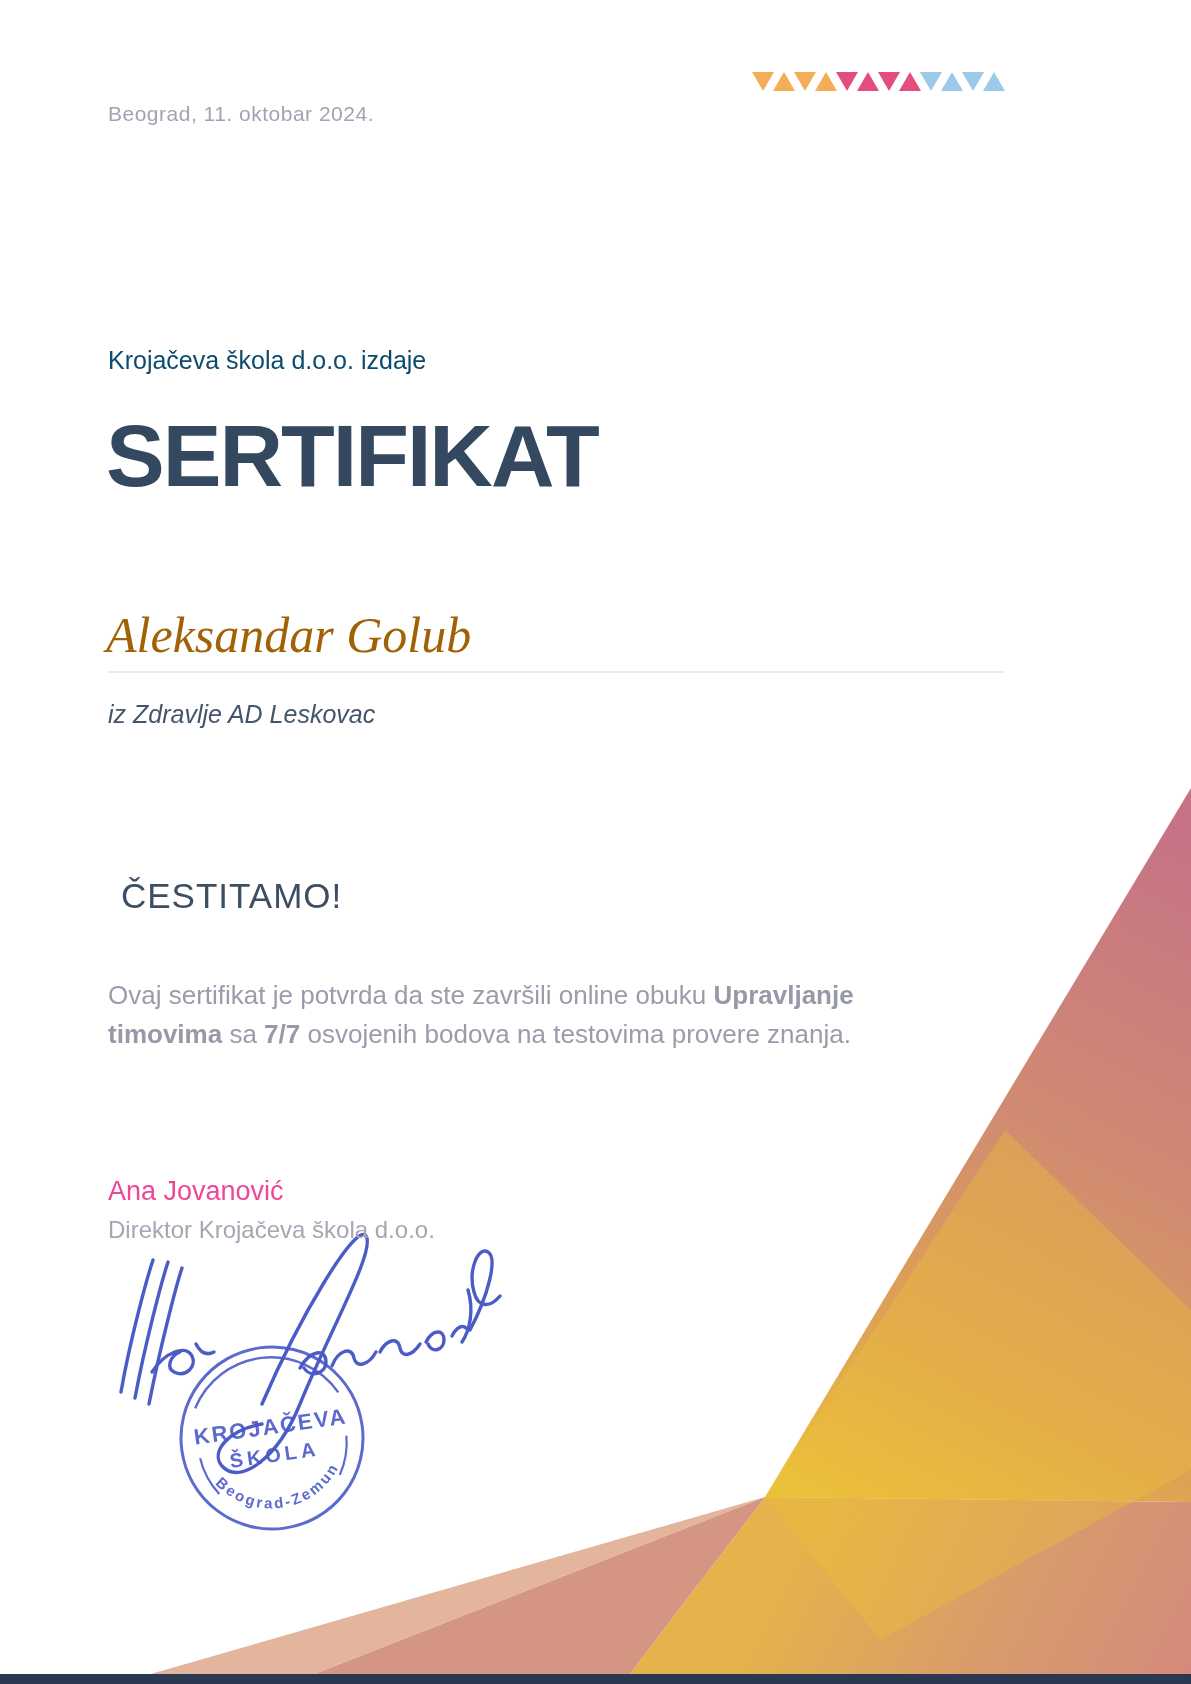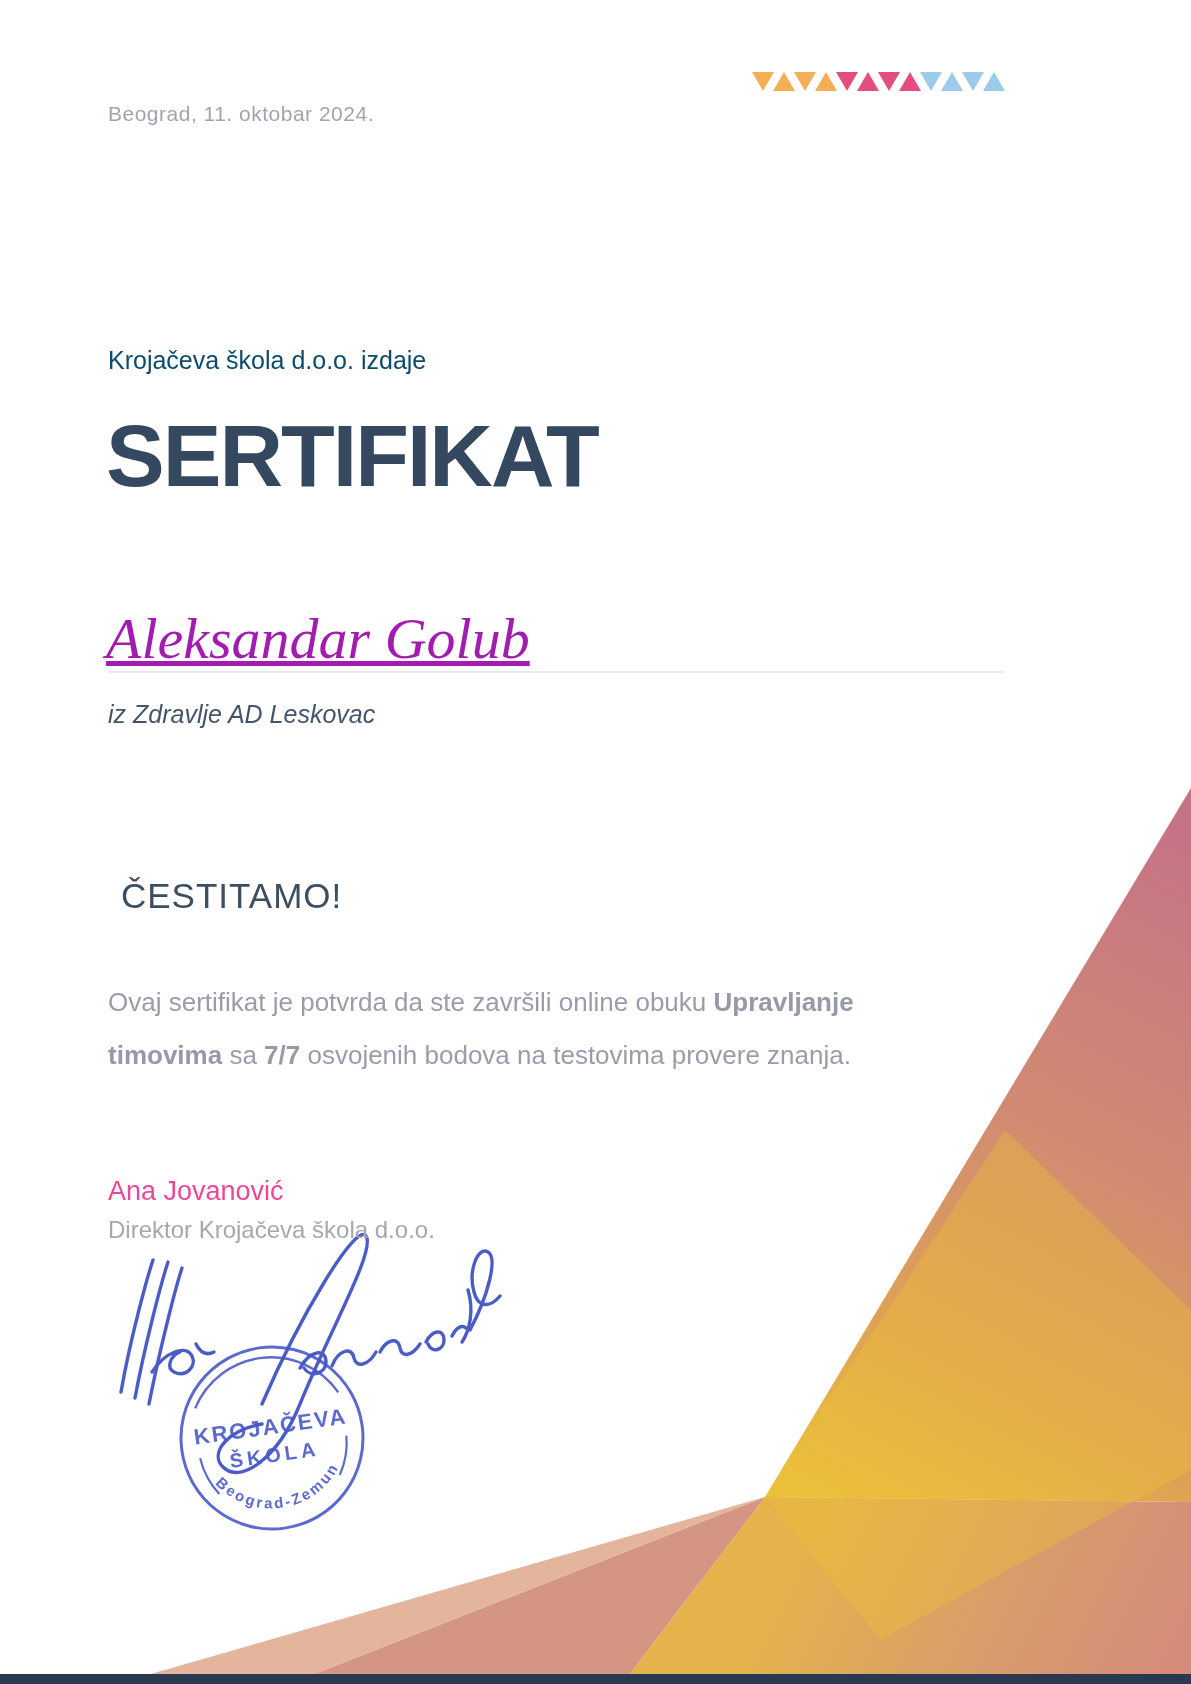--- a/index.html
+++ b/index.html
@@ -10,26 +10,26 @@
   .abs{position:absolute;}
   
   .date-line{left:108px;top:102px;font-size:21px;color:#a2a3b1;letter-spacing:.5px;}
   .logo{right:186px;top:64px;text-align:right;}
   .logo-text{font-size:30px;color:#55575b;letter-spacing:2.5px;font-weight:400;white-space:nowrap;}
   .logo-band{margin-top:7px;display:block;margin-left:auto;}
   
   .issuer-line{left:108px;top:346px;font-size:25px;color:#0c4a6e;}
   .cert-title{left:106px;top:372px;font-size:88px;font-weight:800;color:#344960;letter-spacing:-2px;line-height:1;margin-top:40px;}
   
-  .recipient-name{left:106px;top:610px;font-family:"Liberation Serif",serif;font-style:italic;font-size:58px;color:#a21caf;line-height:1;white-space:nowrap;z-index:2;text-decoration:underline;}
+  .recipient-name{left:106px;top:610px;font-family:"Liberation Serif",serif;font-style:italic;font-size:50px;color:#a16207;line-height:1;white-space:nowrap;z-index:2;}
   .name-rule{left:108px;top:671px;width:897px;height:2px;background:#ececee;z-index:1;}
   .recipient-origin{left:108px;top:700px;font-size:25px;font-style:italic;color:#44556b;}
   
   .congrats{left:121px;top:876px;font-size:35px;color:#3c4e62;letter-spacing:1px;}
-  .body-par{left:108px;top:950px;width:835px;font-size:26px;line-height:53px;color:#9b9cab;z-index:2;}
+  .body-par{left:108px;top:950px;width:835px;font-size:26px;line-height:39px;color:#9b9cab;z-index:2;}
   .body-par strong{font-weight:700;color:#9798a8;}
   
   .signer-name{left:108px;top:1176px;font-size:27px;color:#ec4899;z-index:2;}
   .signer-title{left:108px;top:1216px;font-size:24px;color:#a6a7b3;z-index:2;}
   
   .decor{left:0;top:0;width:1191px;height:1684px;z-index:0;pointer-events:none;}
   .txt{z-index:2;}
   .bottom-bar{left:0;top:1674px;width:1191px;height:10px;background:#2b3950;z-index:3;}
 </style>
 </head>

